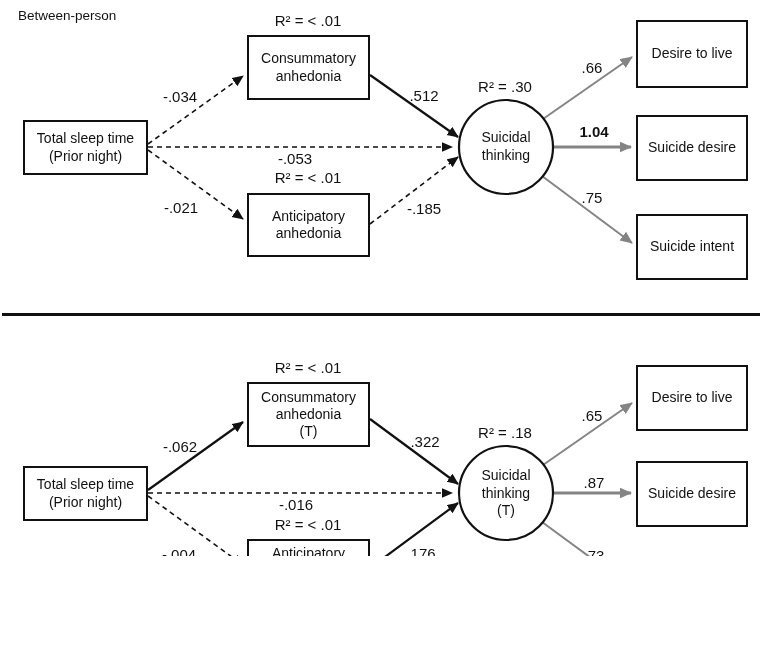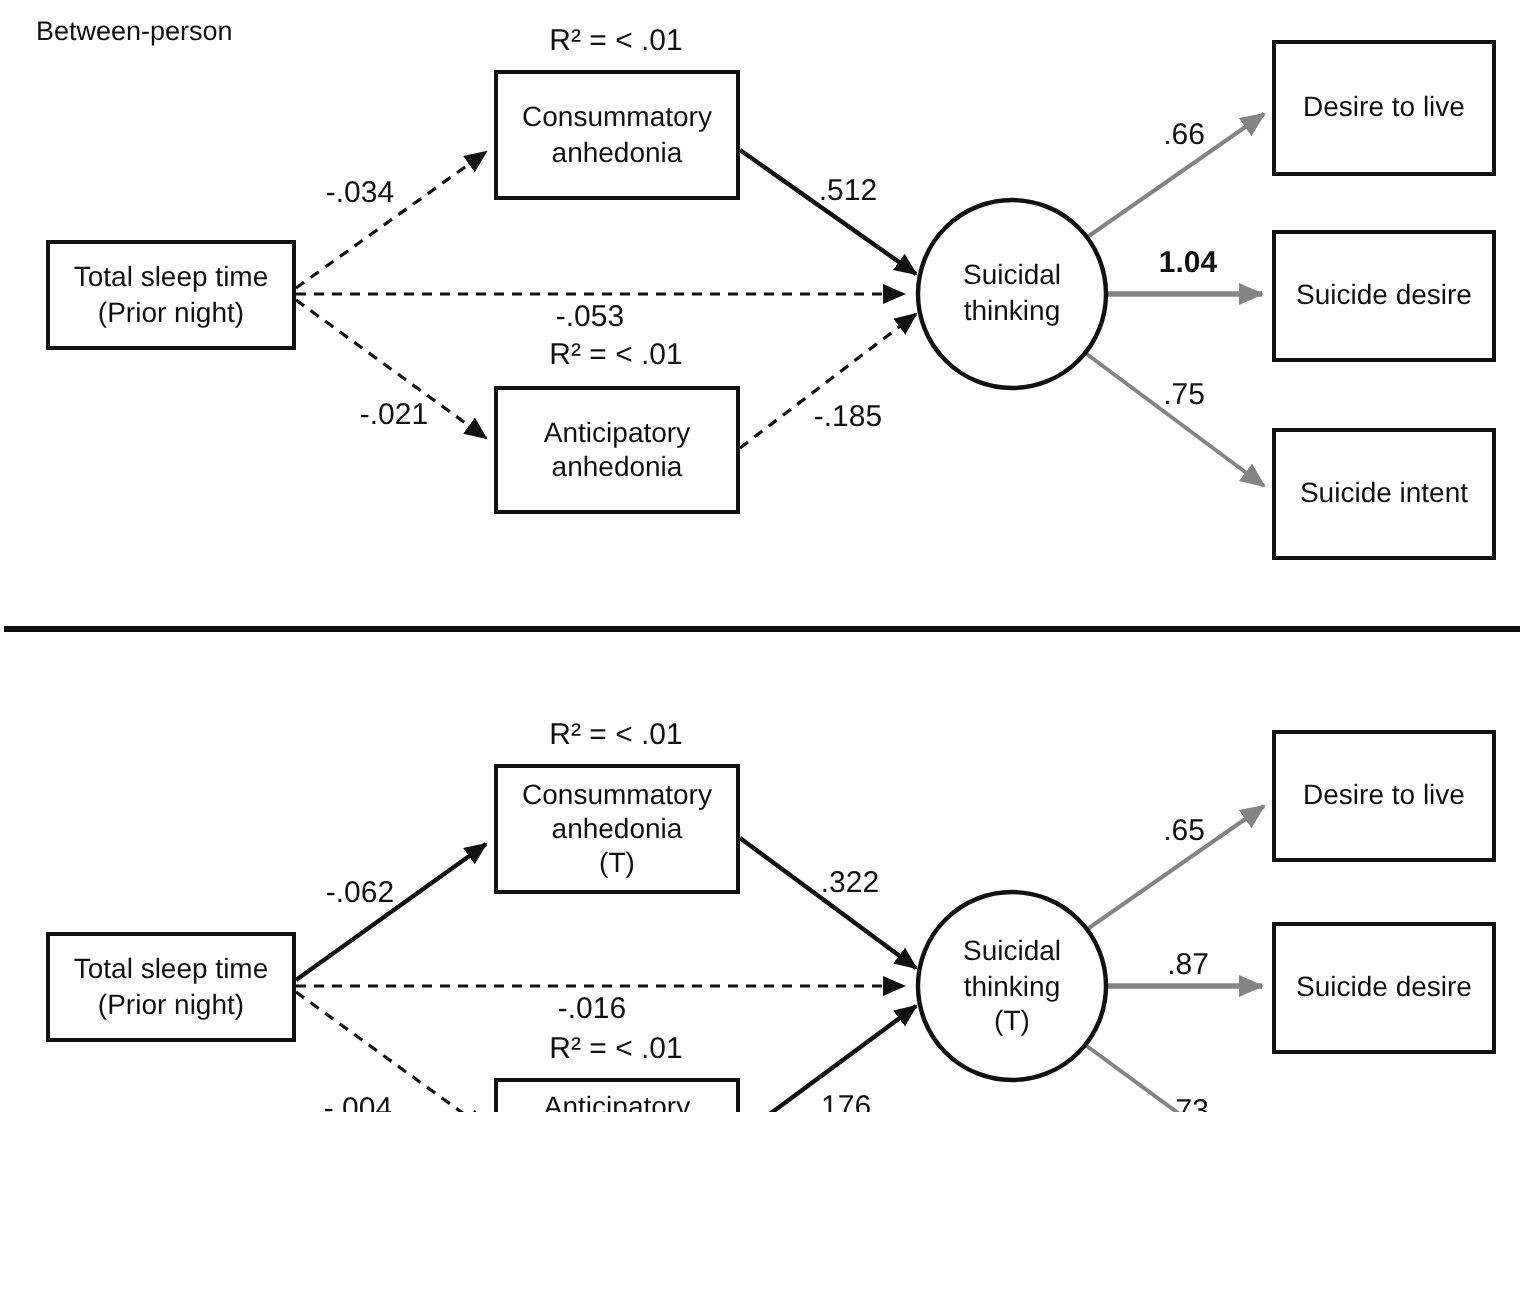--- a/index.html
+++ b/index.html
@@ -68,30 +68,31 @@
   <div class="node" style="left:247px;top:35px;width:123px;height:65px;">Consummatory
 anhedonia</div>
 
   <div class="node" style="left:23px;top:120px;width:125px;height:55px;">Total sleep time
 (Prior night)</div>
 
   <div class="lbl r2" style="left:243px;top:169px;">R² = &lt; .01</div>
   <div class="node" style="left:247px;top:193px;width:123px;height:64px;">Anticipatory
 anhedonia</div>
 
+  <div class="lbl r2" style="left:440px;top:78px;">R² = .30</div>
   <div class="circle-text" style="left:456px;top:129px;">Suicidal
 thinking</div>
 
   <div class="node" style="left:636px;top:20px;width:112px;height:68px;">Desire to live</div>
   <div class="node" style="left:636px;top:115px;width:112px;height:66px;">Suicide desire</div>
   <div class="node" style="left:636px;top:214px;width:112px;height:66px;">Suicide intent</div>
 
   <div class="lbl coef" style="left:152px;top:88px;">-.034</div>
   <div class="lbl coef" style="left:267px;top:150px;">-.053</div>
-  <div class="lbl coef" style="left:169px;top:199px;">-.021</div>
+  <div class="lbl coef" style="left:153px;top:199px;">-.021</div>
   <div class="lbl coef" style="left:396px;top:87px;">.512</div>
   <div class="lbl coef" style="left:396px;top:200px;">-.185</div>
   <div class="lbl coef" style="left:564px;top:59px;">.66</div>
   <div class="lbl coef" style="left:566px;top:123px;font-weight:bold;">1.04</div>
   <div class="lbl coef" style="left:564px;top:189px;">.75</div>
 
   <div class="divider" style="top:313px;"></div>
 
 
   <div class="lbl r2" style="left:243px;top:359px;">R² = &lt; .01</div>
@@ -100,20 +101,21 @@
 (T)</div>
 
   <div class="node" style="left:23px;top:466px;width:125px;height:55px;">Total sleep time
 (Prior night)</div>
 
   <div class="lbl r2" style="left:243px;top:516px;">R² = &lt; .01</div>
   <div class="node" style="left:247px;top:539px;width:123px;height:64px;">Anticipatory
 anhedonia
 (T)</div>
 
+  <div class="lbl r2" style="left:440px;top:424px;">R² = .18</div>
   <div class="circle-text" style="left:456px;top:467px;">Suicidal
 thinking
 (T)</div>
 
   <div class="node" style="left:636px;top:365px;width:112px;height:66px;">Desire to live</div>
   <div class="node" style="left:636px;top:461px;width:112px;height:66px;">Suicide desire</div>
   <div class="node" style="left:636px;top:559px;width:112px;height:67px;">Suicide intent</div>
 
   <div class="lbl coef" style="left:152px;top:438px;">-.062</div>
   <div class="lbl coef" style="left:268px;top:496px;">-.016</div>

